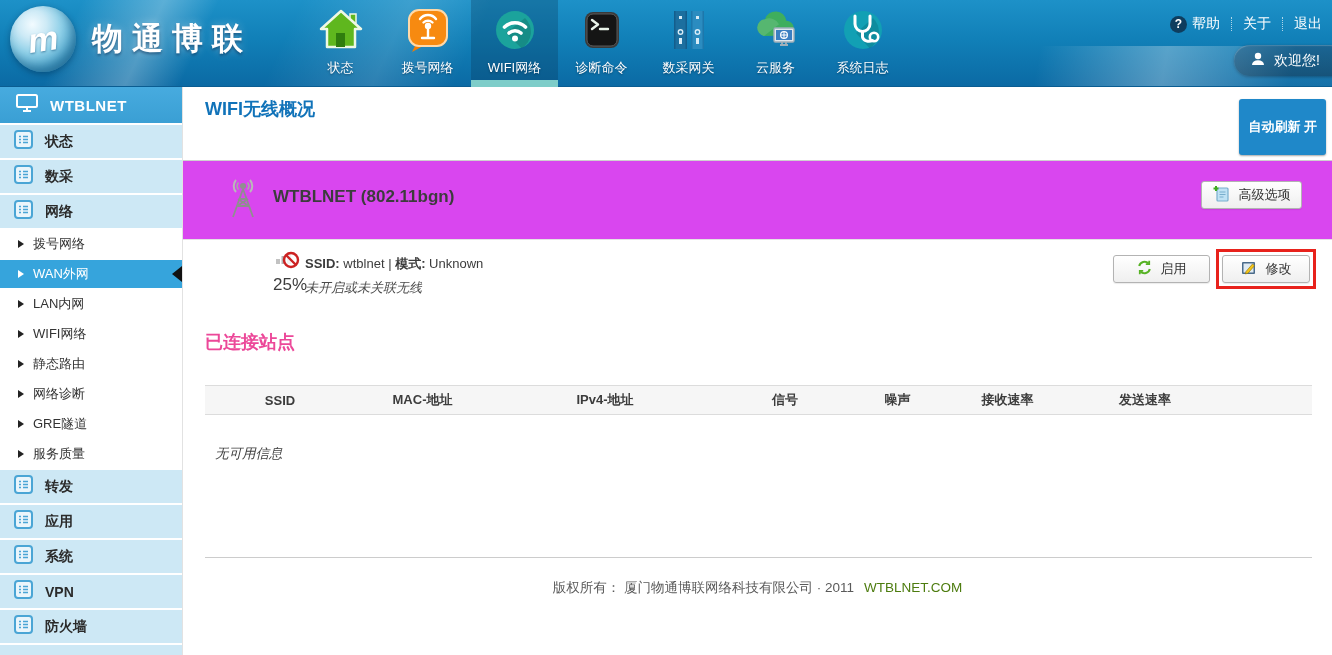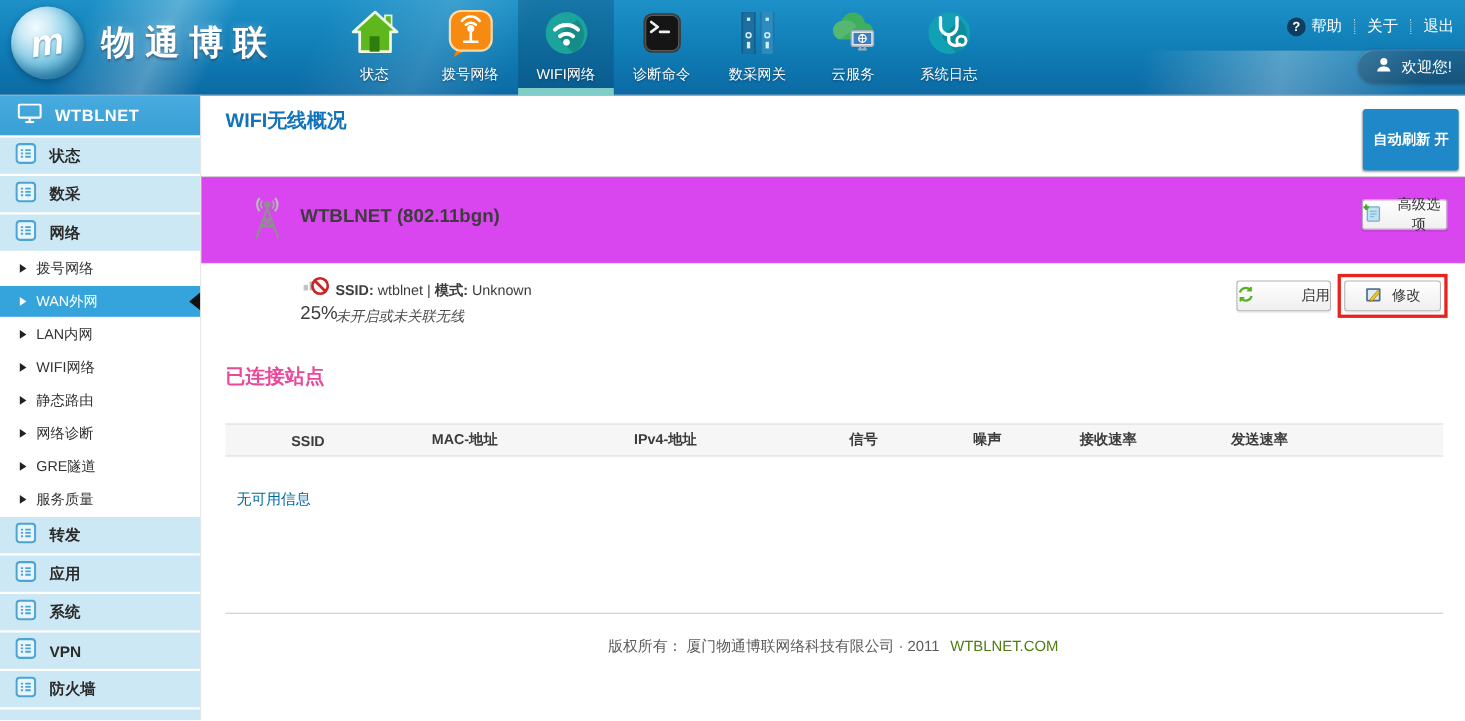--- a/index.html
+++ b/index.html
@@ -61,37 +61,37 @@
   .main { position:absolute; left:183px; top:87px; right:0; bottom:0; background:#fff; }
   .page-title { position:absolute; left:22px; top:10px; color:#1173b9; font-size:18px; font-weight:bold; }
   .auto-badge { position:absolute; right:6px; top:12px; background:#1f88c9; color:#fff; font-size:13px; font-weight:bold;
          padding:19px 9px; border-radius:3px; box-shadow:0 1px 2px rgba(0,0,0,.35); cursor:pointer; }
 
   .band { position:absolute; left:0; right:0; top:73px; height:80px; background:#d946ef; border-top:1px solid #d0d0d0; border-bottom:1px solid #e3e3e3; }
   .band .ant { position:absolute; left:42px; top:16px; }
   .band .dev { position:absolute; left:90px; top:26px; color:#3c3c3c; font-size:17px; font-weight:bold; }
   .btn { display:inline-flex; align-items:center; justify-content:center; gap:9px; height:28px; border:1px solid #b3b3b3; border-radius:3px;
          background:linear-gradient(180deg,#ffffff,#efefef); color:#333; font-size:13px; cursor:pointer; box-shadow:0 1px 1px rgba(0,0,0,.08); }
-  .adv-btn { position:absolute; right:16px; top:20px; width:78px; }
+  .adv-btn { position:absolute; right:30px; top:20px; width:101px; }
 
   .ssid-row { position:absolute; left:0; right:0; top:154px; height:70px; }
   .sig { position:absolute; left:92px; top:6px; }
   .sig-pct { position:absolute; left:90px; top:34px; font-size:17px; color:#3c3c3c; }
   .ssid-text { position:absolute; left:122px; top:14px; font-size:13px; color:#3c3c3c; }
   .ssid-text b { font-weight:bold; }
   .ssid-text .l2 { display:block; margin-top:6px; font-style:italic; color:#4a4a4a; }
-  .enable-btn { position:absolute; right:122px; top:14px; width:86px;justify-content:space-between; }
+  .enable-btn { position:absolute; right:122px; top:14px; width:97px; }
   .mod-wrap { position:absolute; right:16px; top:8px; border:3px solid #e8221c; padding:3px; }
   .mod-btn { width:88px;text-align:center; }
 
   .sec-title { position:absolute; left:22px; top:243px; color:#ec4899; font-size:18px; font-weight:bold; }
   .thead { position:absolute; left:22px; right:20px; top:298px; height:30px; background:#f6f6f6;
          border-top:1px solid #dcdcdc; border-bottom:1px solid #dcdcdc; display:flex; align-items:center; }
   .thead .c { font-size:13px; font-weight:bold; color:#3c3c3c; text-align:center; }
-  .empty { position:absolute; left:32px; top:358px; font-size:13.5px; color:#0369a1; }
+  .empty { position:absolute; left:32px; top:358px; font-size:13.5px; font-style:italic; color:#404040; }
 
   .foot-rule { position:absolute; left:22px; right:20px; top:470px; border-top:1px solid #cccccc; }
   .footer { position:absolute; left:0; right:0; top:492px; text-align:center; font-size:13.5px; color:#5a5a5a; }
   .footer a { color:#4d7c0f; text-decoration:none; cursor:pointer; margin-left:6px; }
 </style>
 </head>
 <body>
 
 <div id="page">
 

